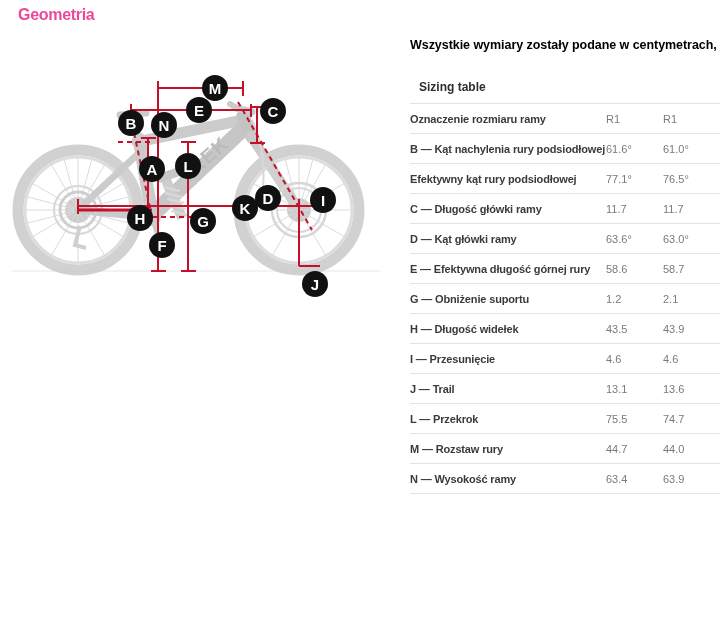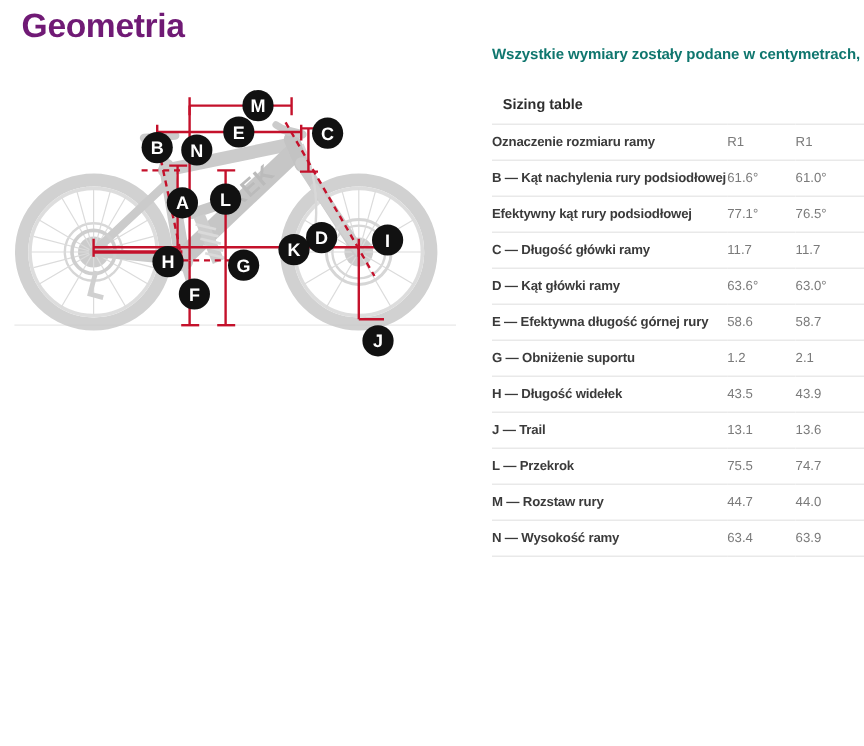--- a/index.html
+++ b/index.html
@@ -6,35 +6,35 @@
   body{
     width:720px;height:622px;
     background:#ffffff;
     font-family:"Liberation Sans", sans-serif;
     color:#2b2b2b;
     overflow:hidden;
     position:relative;
   }
   #page-title{
     position:absolute;left:18px;top:6px;
-    font-size:28px;font-weight:bold;letter-spacing:-0.3px;
-    color:#701a75;
+    font-size:16px;font-weight:bold;letter-spacing:-0.3px;
+    color:#ec4899;
   }
   
   #diagram-panel{
     position:absolute;left:0;top:60px;width:392px;height:260px;
   }
   #diagram-svg{display:block;}
   
   #table-panel{
     position:absolute;left:400px;top:0;width:320px;height:622px;
   }
   #units-note{
     position:absolute;left:10px;top:38px;
-    font-size:12.5px;font-weight:bold;color:#0f766e;
+    font-size:12.5px;font-weight:bold;color:#000000;
     white-space:nowrap;letter-spacing:-0.05px;
   }
   #sizing-caption{
     position:absolute;left:19px;top:80px;
     font-size:12px;font-weight:bold;color:#2e2e2e;
   }
   #geo-table{
     position:absolute;left:10px;top:103px;width:310px;
     border-collapse:collapse;
   }
@@ -320,20 +320,25 @@
           <td class="row-label">G — Obniżenie suportu</td>
           <td class="row-val">1.2</td>
           <td class="row-val">2.1</td>
         </tr>
         <tr>
           <td class="row-label">H — Długość widełek</td>
           <td class="row-val">43.5</td>
           <td class="row-val">43.9</td>
         </tr>
         <tr>
+          <td class="row-label">I — Przesunięcie</td>
+          <td class="row-val">4.6</td>
+          <td class="row-val">4.6</td>
+        </tr>
+        <tr>
           <td class="row-label">J — Trail</td>
           <td class="row-val">13.1</td>
           <td class="row-val">13.6</td>
         </tr>
         <tr>
           <td class="row-label">L — Przekrok</td>
           <td class="row-val">75.5</td>
           <td class="row-val">74.7</td>
         </tr>
         <tr>

